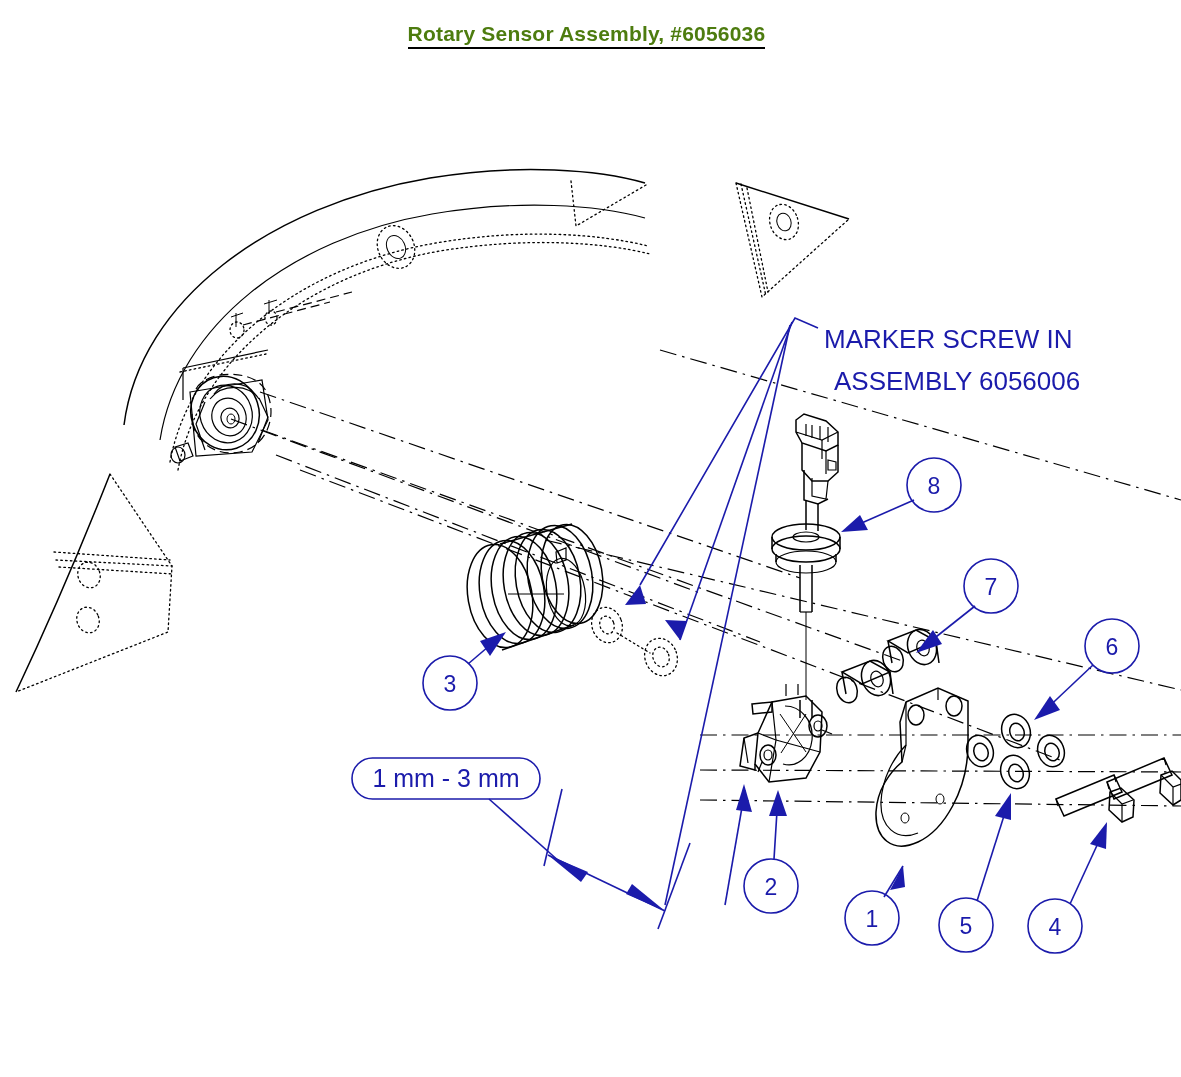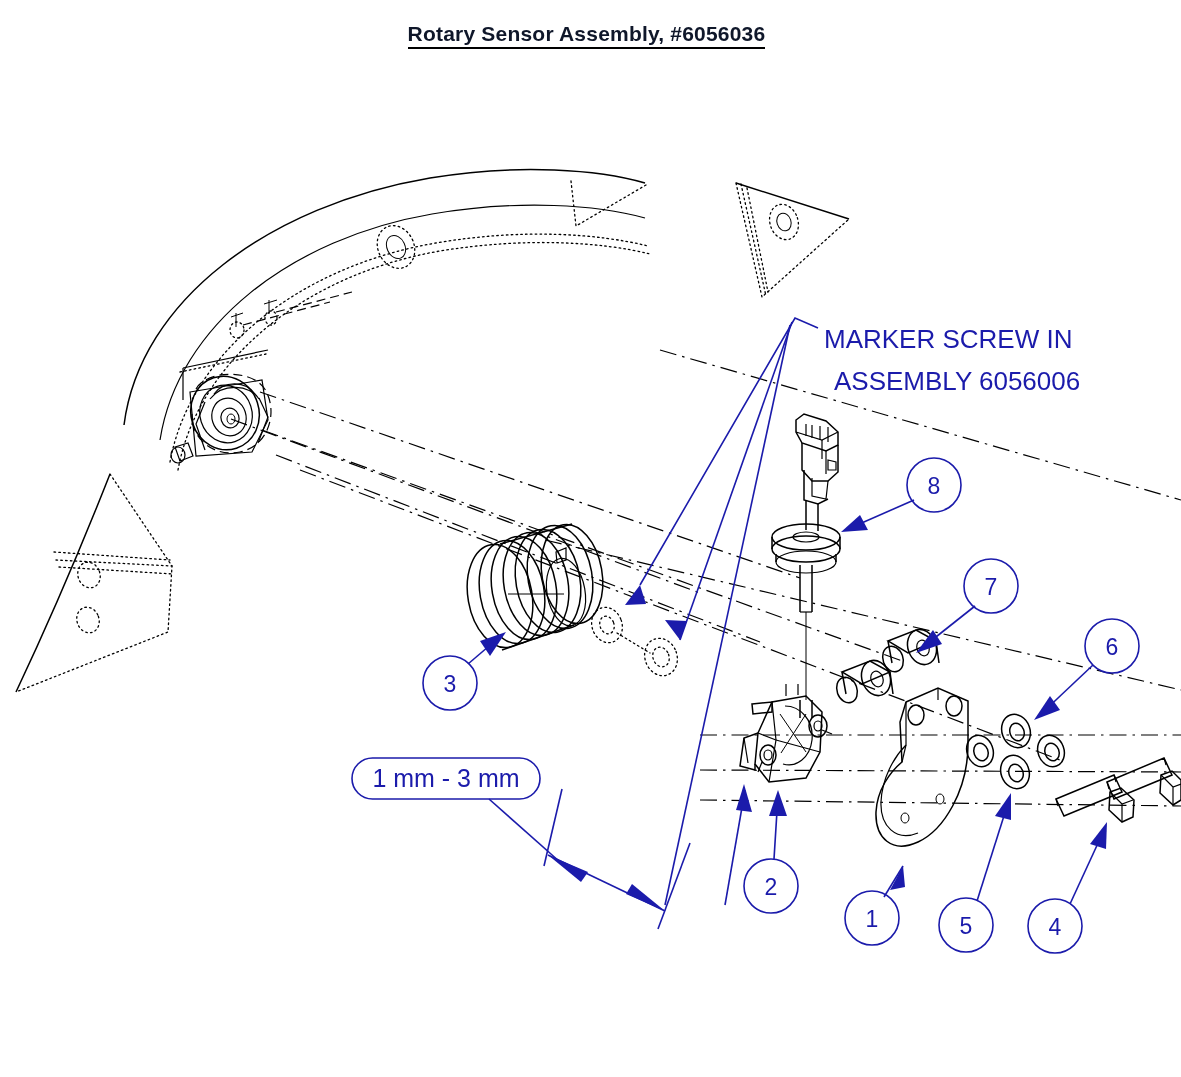--- a/index.html
+++ b/index.html
@@ -1,21 +1,21 @@
 <!DOCTYPE html>
 <html><head>
 <meta charset="utf-8">
 <style>
   html,body{margin:0;padding:0;background:#ffffff;}
   body{width:1181px;height:1077px;position:relative;overflow:hidden;
        font-family:"Liberation Sans",sans-serif;}
   #stage{position:absolute;left:0;top:0;width:1181px;height:1077px;}
   #title{
     position:absolute;left:0;top:22px;width:1173px;text-align:center;
-    font-size:21px;font-weight:bold;color:#0f172a;letter-spacing:.2px;
+    font-size:21px;font-weight:bold;color:#4d7c0f;letter-spacing:.2px;
   }
   #title span{border-bottom:2.5px solid #000;padding-bottom:2px;}
   svg{position:absolute;left:0;top:0;}
   .blk{fill:none;stroke:#000;stroke-width:1.5;}
   .blk-thin{fill:none;stroke:#000;stroke-width:1.2;}
   .blk-hair{fill:none;stroke:#000;stroke-width:1;}
   .blu{fill:none;stroke:#1b1bab;stroke-width:1.6;}
   .blu-f{fill:#1b1bab;stroke:none;}
   .hidden-dot{fill:none;stroke:#000;stroke-width:1.3;stroke-dasharray:1.6 3.2;stroke-linecap:round;}
   .center{fill:none;stroke:#000;stroke-width:1.2;stroke-dasharray:17 6 2.5 6;}

